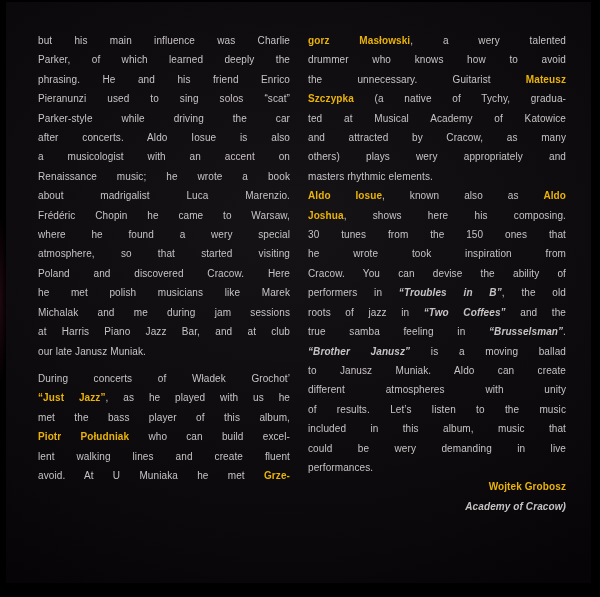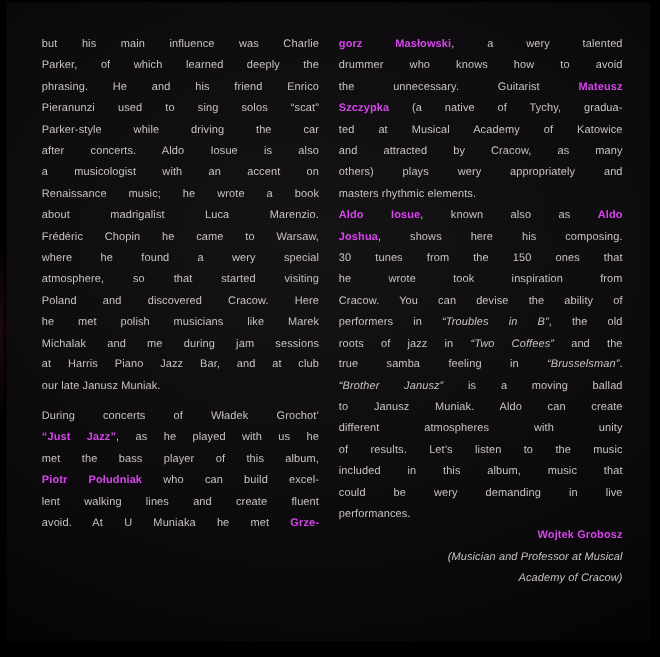--- a/index.html
+++ b/index.html
@@ -41,22 +41,22 @@
   }
   .column.left  { left: 38px;  width: 252px; }
   .column.right { left: 308px; width: 258px; }
   .line {
     text-align: justify;
     text-align-last: justify;
     min-height: 19.4px;
   }
   .line.l { text-align: left;  text-align-last: left; }
   .line.r { text-align: right; text-align-last: right; }
-  .b { font-weight: bold; color: #d946ef; }
-  .i { font-style: italic; }
+  .b { font-weight: bold; color: #eab308; }
+  .i { font-style: italic; font-weight: bold; }
 </style>
 </head>
 <body>
 
 <div class="panel"></div>
 <div class="smear-left"></div>
 
 <div class="column left">
     <div style="margin-top: 0px;">
       <div class="line j"><span class="">but his main influence was Charlie</span></div>
@@ -109,16 +109,15 @@
       <div class="line j"><span class="i">“Brother Janusz”</span><span class=""> is a moving ballad</span></div>
       <div class="line j"><span class="">to Janusz Muniak. Aldo can create</span></div>
       <div class="line j"><span class="">different atmospheres with unity</span></div>
       <div class="line j"><span class="">of results. Let’s listen to the music</span></div>
       <div class="line j"><span class="">included in this album, music that</span></div>
       <div class="line j"><span class="">could be wery demanding in live</span></div>
       <div class="line l"><span class="">performances.</span></div>
     </div>
     <div style="margin-top: 0px;">
       <div class="line r"><span class="b ">Wojtek Grobosz</span></div>
-      <div class="line r"><span class="i">(Musician and Professor at Musical</span></div>
       <div class="line r"><span class="i">Academy of Cracow)</span></div>
     </div>
   </div>
 
 </body></html>

